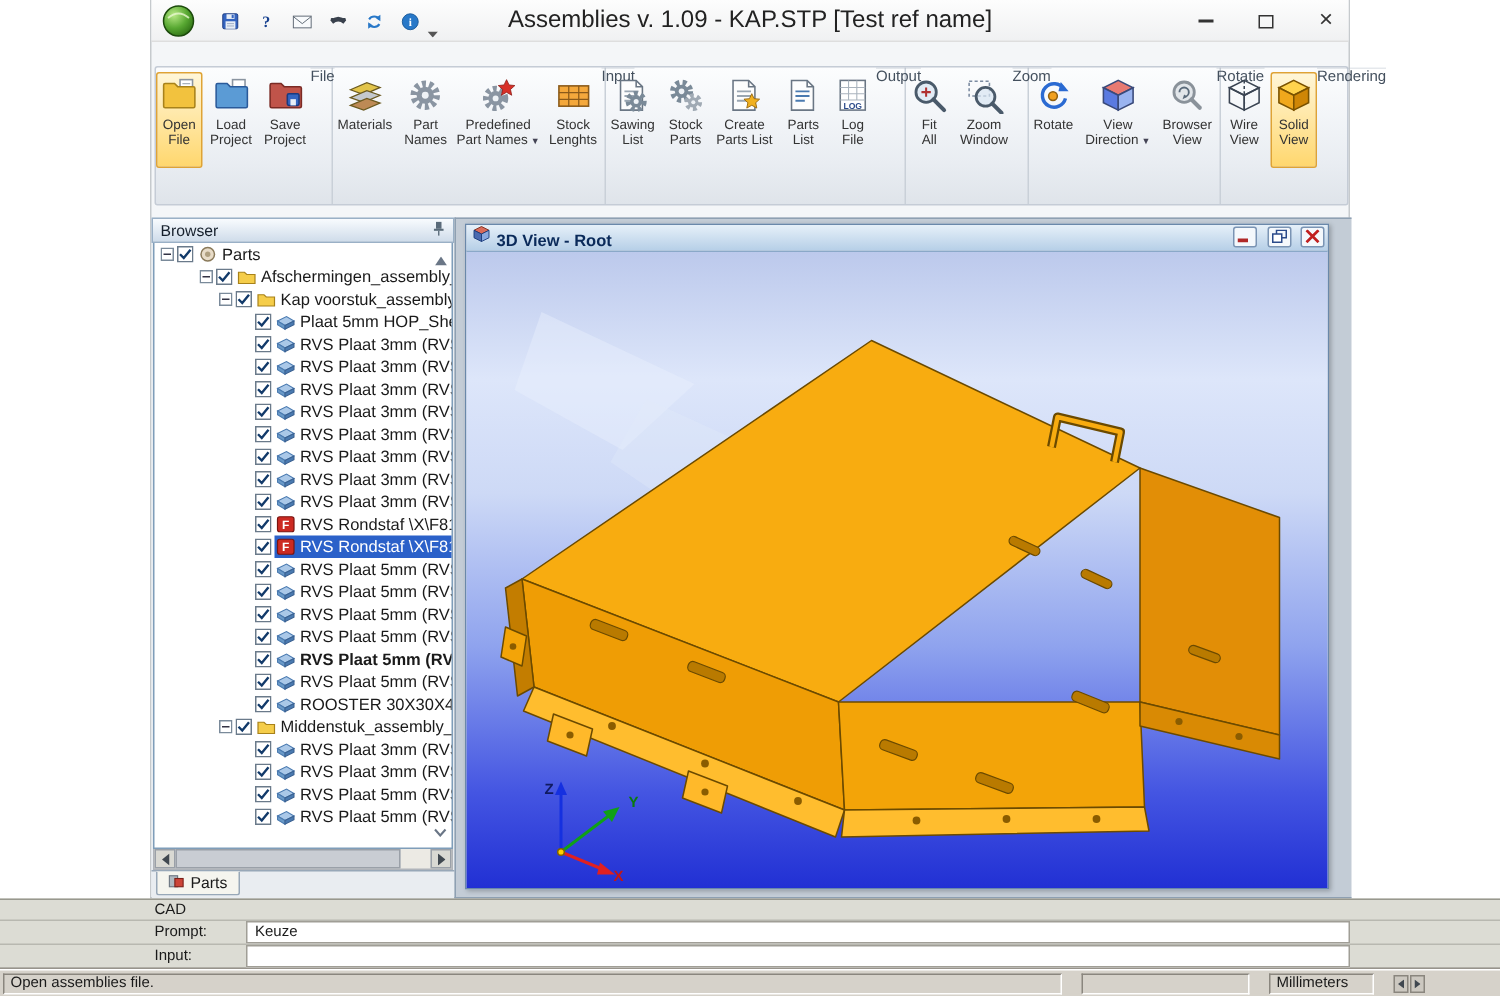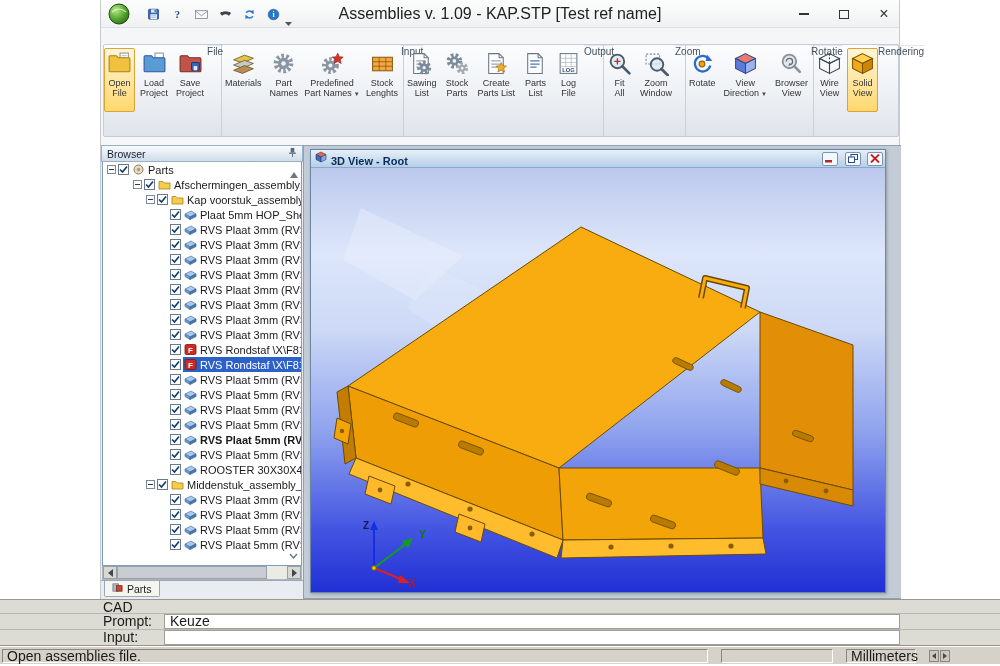--- a/index.html
+++ b/index.html
@@ -71,21 +71,21 @@
     padding:0 2px 0 4px;border-bottom:1px solid #8aa8c8;}
   .v3d-title{font-size:11px;font-weight:bold;color:#0a2a5a;margin-left:4px;flex:1;}
   .v3b{width:16px;height:14px;background:#f4f8fc;border:1px solid #7a94b4;display:inline-flex;
     align-items:center;justify-content:center;margin-left:2px;border-radius:2px;}
   .viewport{position:relative;height:424px;overflow:hidden;
     background:linear-gradient(180deg,var(--viewport-top,#BCC9EC) 0%,#dde6fa 20%,#cdd9f6 38%,#8fa3ee 62%,#4455e2 85%,var(--viewport-bottom,#2130D4) 100%);}
   .model,.axes{position:absolute;}
   .model{left:0;top:0;width:576px;height:424px;}
   .axes{left:18px;bottom:4px;width:110px;height:75px;}
   
-  .bottom{position:absolute;left:0;top:599px;width:1000px;font-size:14px;}
+  .bottom{position:absolute;left:0;top:599px;width:1000px;font-size:10px;}
   .row-cad{height:15px;line-height:14px;background:#dcdcd4;border-top:1px solid #98988e;border-bottom:1px solid #b8b8b0;padding-left:103px;}
   .row-field{height:16px;display:flex;border-bottom:1px solid #b8b8b0;background:#dcdcd4;}
   .row-field .lbl{width:164px;padding-left:103px;line-height:15px;}
   .row-field .fld{width:736px;background:#fff;border:1px solid #a09e96;line-height:13px;padding-left:5px;}
   .rfill{flex:1;}
   .statusbar{height:18px;background:#d6d2ca;border-top:1px solid #fff;box-shadow:0 -1px 0 #98948c;
     display:flex;align-items:center;padding:0 2px;gap:13px;}
   .scell{height:14px;border:1px solid;border-color:#8a867e #fff #fff #8a867e;line-height:12px;padding:0 4px;}
   .smsg{width:706px;}
   .sgap{width:112px;}

